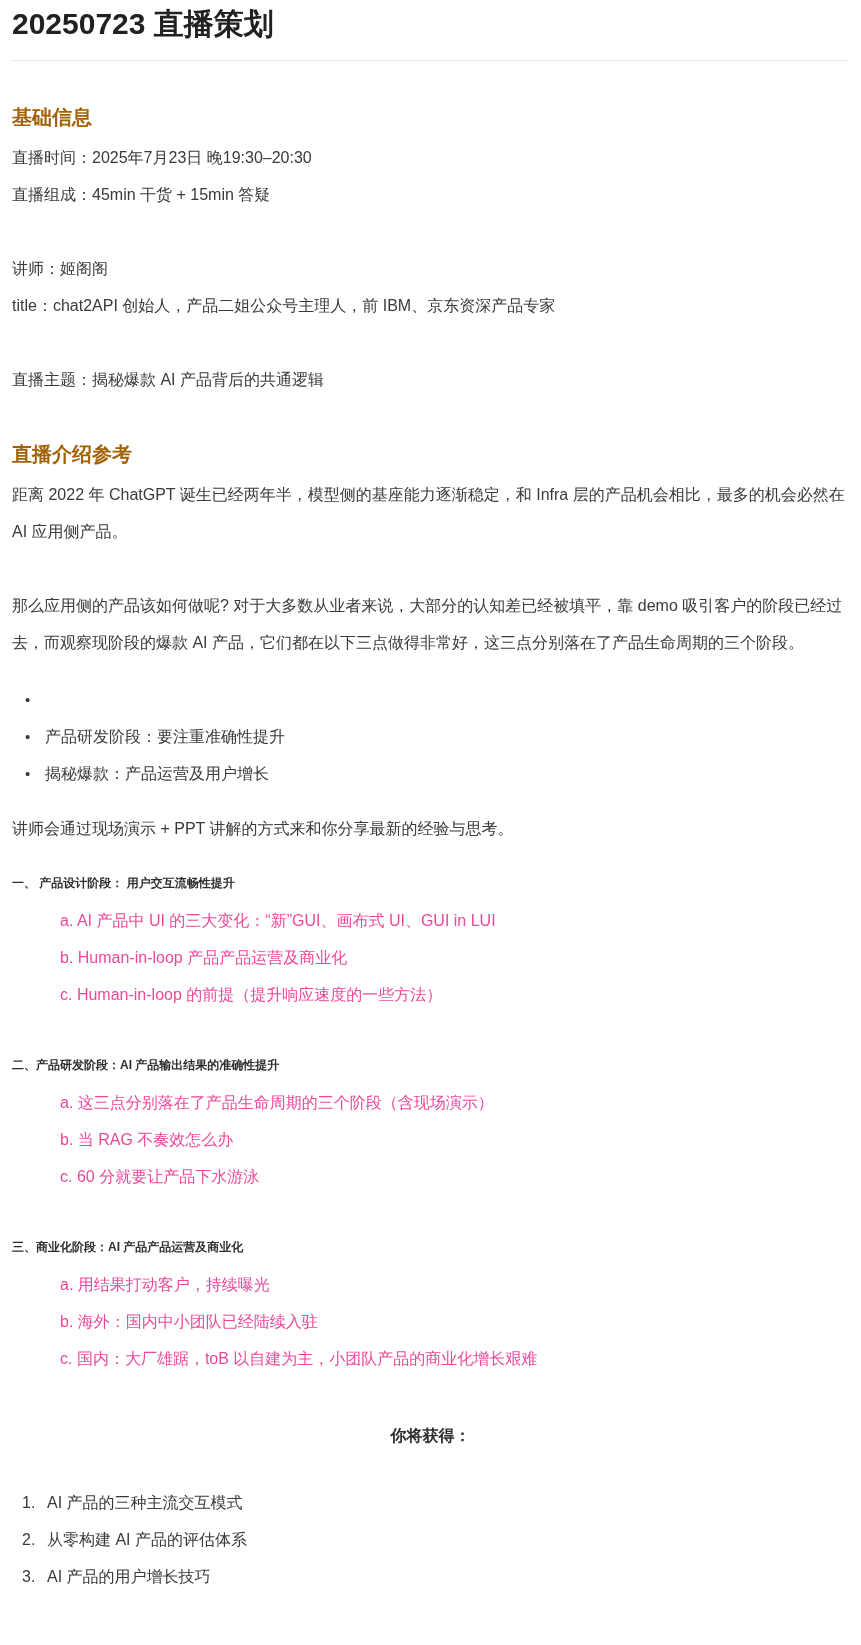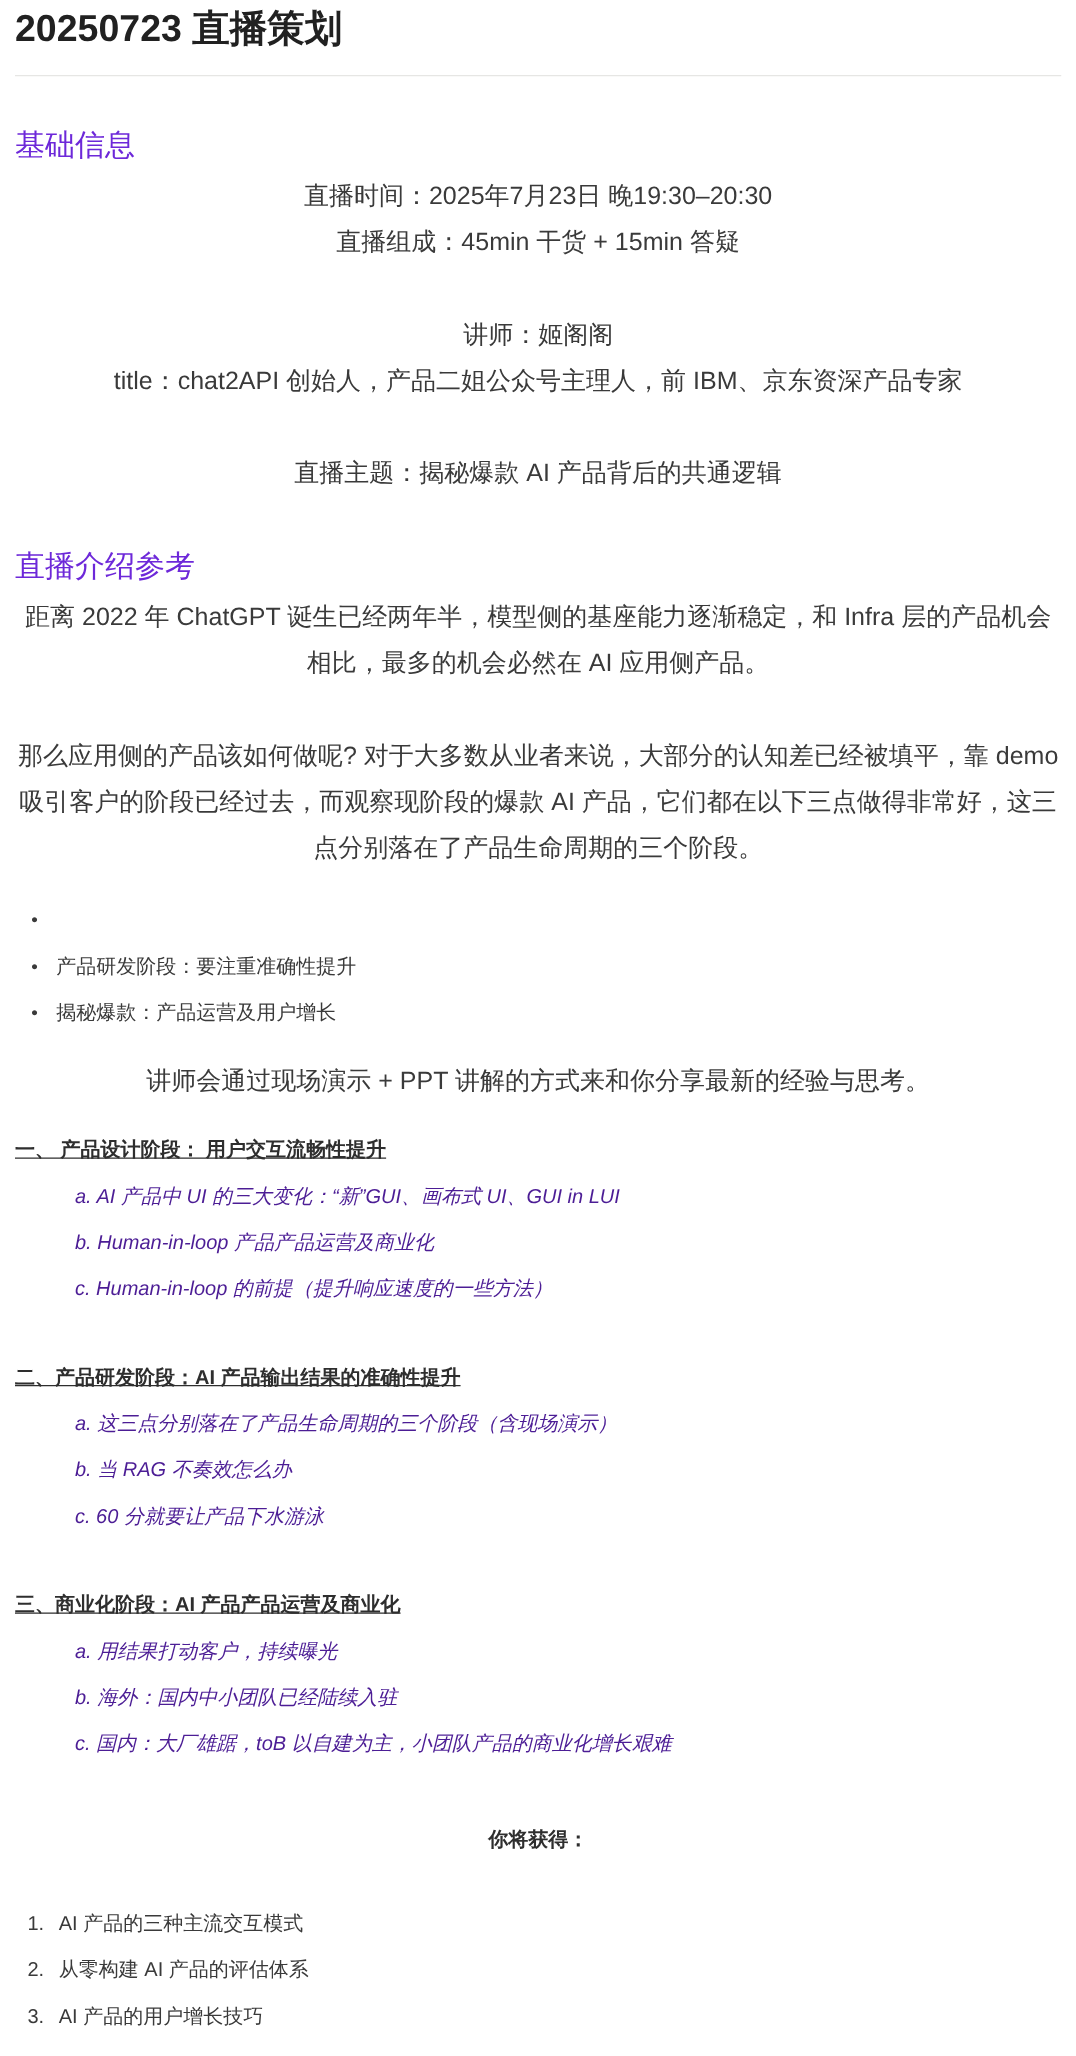--- a/index.html
+++ b/index.html
@@ -19,32 +19,31 @@
     margin: 0;
     font-weight: 700;
     color: #212121;
   }
   hr.title-divider {
     border: none;
     border-top: 1px solid #e6e6e4;
     margin: 14px 0 0 0;
   }
   h2.section-heading {
-    font-size: 24px;
+    font-size: 20px;
     line-height: 28px;
     margin: 42px 0 8px 0;
-    font-weight: 400;
-    color: #6d28d9;
+    font-weight: 700;
+    color: #a16207;
   }
   .line, .para {
     margin: 0;
-    font-size: 20px;
+    font-size: 16px;
     line-height: 37px;
     color: #3a3a3a;
-    text-align: center;
   }
   .spacer { height: 37px; }
 
   ul.bullets {
     list-style: none;
     margin: 20px 0 0 0;
     padding: 0;
   }
   ul.bullets li {
     display: flex;
@@ -57,33 +56,31 @@
     margin-left: 13px;
     width: 20px;
     flex: 0 0 20px;
     font-size: 15px;
     color: #3a3a3a;
   }
   .para3 { margin-top: 18px; }
 
   .o-head {
     margin: 34px 0 0 0;
-    font-size: 16px;
+    font-size: 12px;
     line-height: 37px;
     font-weight: 700;
     color: #2e2e2e;
-    text-decoration: underline;
   }
   .o-head.first { margin-top: 18px; }
   .sub-item {
     margin: 0 0 0 48px;
     font-size: 16px;
     line-height: 37px;
-    color: #4c1d95;
-    font-style: italic;
+    color: #ec4899;
   }
 
   .gains-heading {
     margin: 40px 0 0 0;
     font-size: 16px;
     line-height: 37px;
     font-weight: 700;
     color: #2e2e2e;
     text-align: center;
   }

